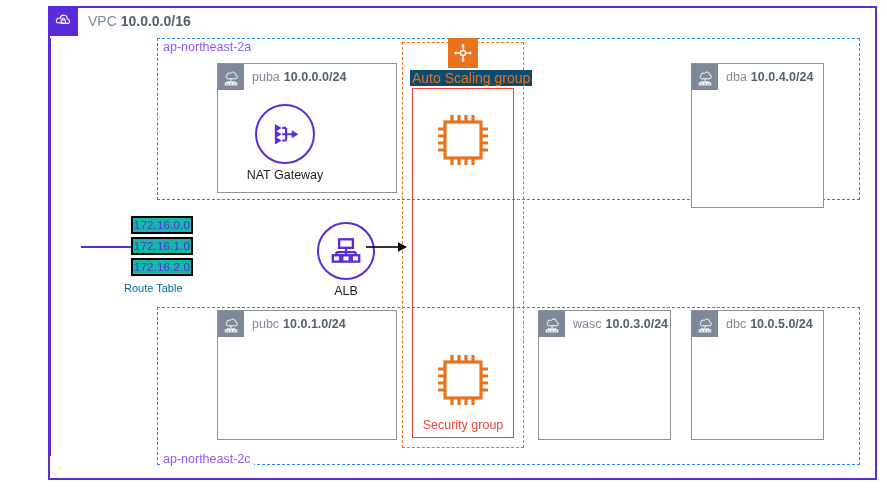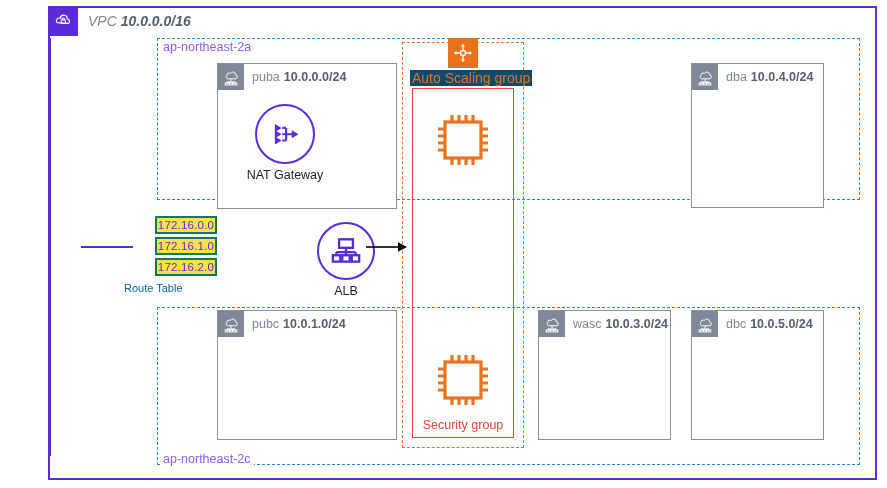--- a/index.html
+++ b/index.html
@@ -1,21 +1,21 @@
 <!DOCTYPE html>
 <html><head>
 <meta charset="utf-8">
 <style>
   html,body{margin:0;padding:0;background:#ffffff;}
   body{font-family:"Liberation Sans",sans-serif;}
   #canvas{position:relative;width:887px;height:488px;overflow:hidden;background:#fff;}
 
   
   .vpc-frame{position:absolute;left:48px;top:6px;width:829px;height:474px;border:2px solid #5b2bd9;box-sizing:border-box;}
-  .vpc-head{position:absolute;left:48px;top:6px;display:flex;align-items:center;height:30px;font-style:italic;}
+  .vpc-head{position:absolute;left:48px;top:6px;display:flex;align-items:center;height:30px;}
   .vpc-iconbox{width:30px;height:30px;background:#5b2bd9;display:flex;align-items:center;justify-content:center;box-sizing:border-box;}
   .vpc-text{margin-left:10px;font-size:14px;color:#7d8998;white-space:nowrap;}
   .vpc-text b{color:#53606e;font-weight:bold;}
 
   
   .az{position:absolute;border:1.6px dashed #1e8ae0;box-sizing:border-box;}
   .az-label{position:absolute;font-size:12.5px;color:#8b5cf6;background:#fff;padding:0 3px;white-space:nowrap;text-align:right;}
 
   
   .subnet{position:absolute;border:1px solid #8a9099;box-sizing:border-box;background:#fff;}
@@ -30,21 +30,21 @@
   .asg-label{position:absolute;font-size:14px;color:#e8731c;white-space:nowrap;background:#0c4a6e;padding:0 2px;}
   .sg-box{position:absolute;border:1.4px solid #e8443a;box-sizing:border-box;background:#fff;}
   .sg-label{position:absolute;font-size:12.5px;color:#e8443a;white-space:nowrap;text-align:center;}
 
   
   .node{position:absolute;}
   .node-circle{width:100%;height:100%;border:2.5px solid #5b2bd9;border-radius:50%;box-sizing:border-box;display:flex;align-items:center;justify-content:center;background:#fff;}
   .node-label{position:absolute;left:50%;transform:translateX(-50%);top:100%;margin-top:4px;font-size:12.5px;color:#222;white-space:nowrap;text-align:center;}
 
   
-  .rt-box{position:absolute;border:2px solid #0f766e;box-sizing:border-box;background:#fde047;font-size:11.5px;color:#5b2bd9;display:flex;align-items:center;justify-content:center;letter-spacing:.2px;margin-left:24px;}
+  .rt-box{position:absolute;border:2px solid #000000;box-sizing:border-box;background:#14b8a6;font-size:11.5px;color:#5b2bd9;display:flex;align-items:center;justify-content:center;letter-spacing:.2px;}
   .rt-label{position:absolute;font-size:11px;color:#0369a1;white-space:nowrap;}
 
   
   .line{position:absolute;background:#5b2bd9;}
   .vline{width:2px;}
   .hline{height:2px;}
 
   svg{display:block;overflow:visible;}
 </style>
 </head>
@@ -53,21 +53,21 @@
 <div id="canvas">
 
   <div class="vpc-frame"></div>
 
   <div class="az" style="left:157px;top:38px;width:703px;height:162px;"></div>
   <div class="az" style="left:157px;top:307px;width:703px;height:158px;"></div>
 
   <div class="az-label" style="left:160px;top:40px;">ap-northeast-2a</div>
   <div class="az-label" style="left:160px;top:452px;">ap-northeast-2c</div>
 
-  <div class="subnet" style="left:217px;top:63px;width:180px;height:146px;">
+  <div class="subnet" style="left:217px;top:63px;width:180px;height:130px;">
     <div class="subnet-head">
       <div class="sn-iconbox">
         <svg width="18" height="18" viewBox="0 0 20 20">
           <path d="M5.4 8.2a2.6 2.6 0 0 1 2.6-2.6c.5 0 1 .15 1.4.4A3 3 0 0 1 15 7.6a2.2 2.2 0 0 1-.4 4.4H6.2a2.3 2.3 0 0 1-.8-3.8z" fill="none" stroke="#fff" stroke-width="1.1"></path>
           <path d="M10 12v2.4M5.4 17v-1.3h9.2V17M5.4 15.7h9.2" fill="none" stroke="#fff" stroke-width="1.1"></path>
           <rect x="3.6" y="16.6" width="3.2" height="2.2" fill="none" stroke="#fff" stroke-width="1.1"></rect>
           <rect x="8.4" y="16.6" width="3.2" height="2.2" fill="none" stroke="#fff" stroke-width="1.1"></rect>
           <rect x="13.2" y="16.6" width="3.2" height="2.2" fill="none" stroke="#fff" stroke-width="1.1"></rect>
         </svg>
       </div>

